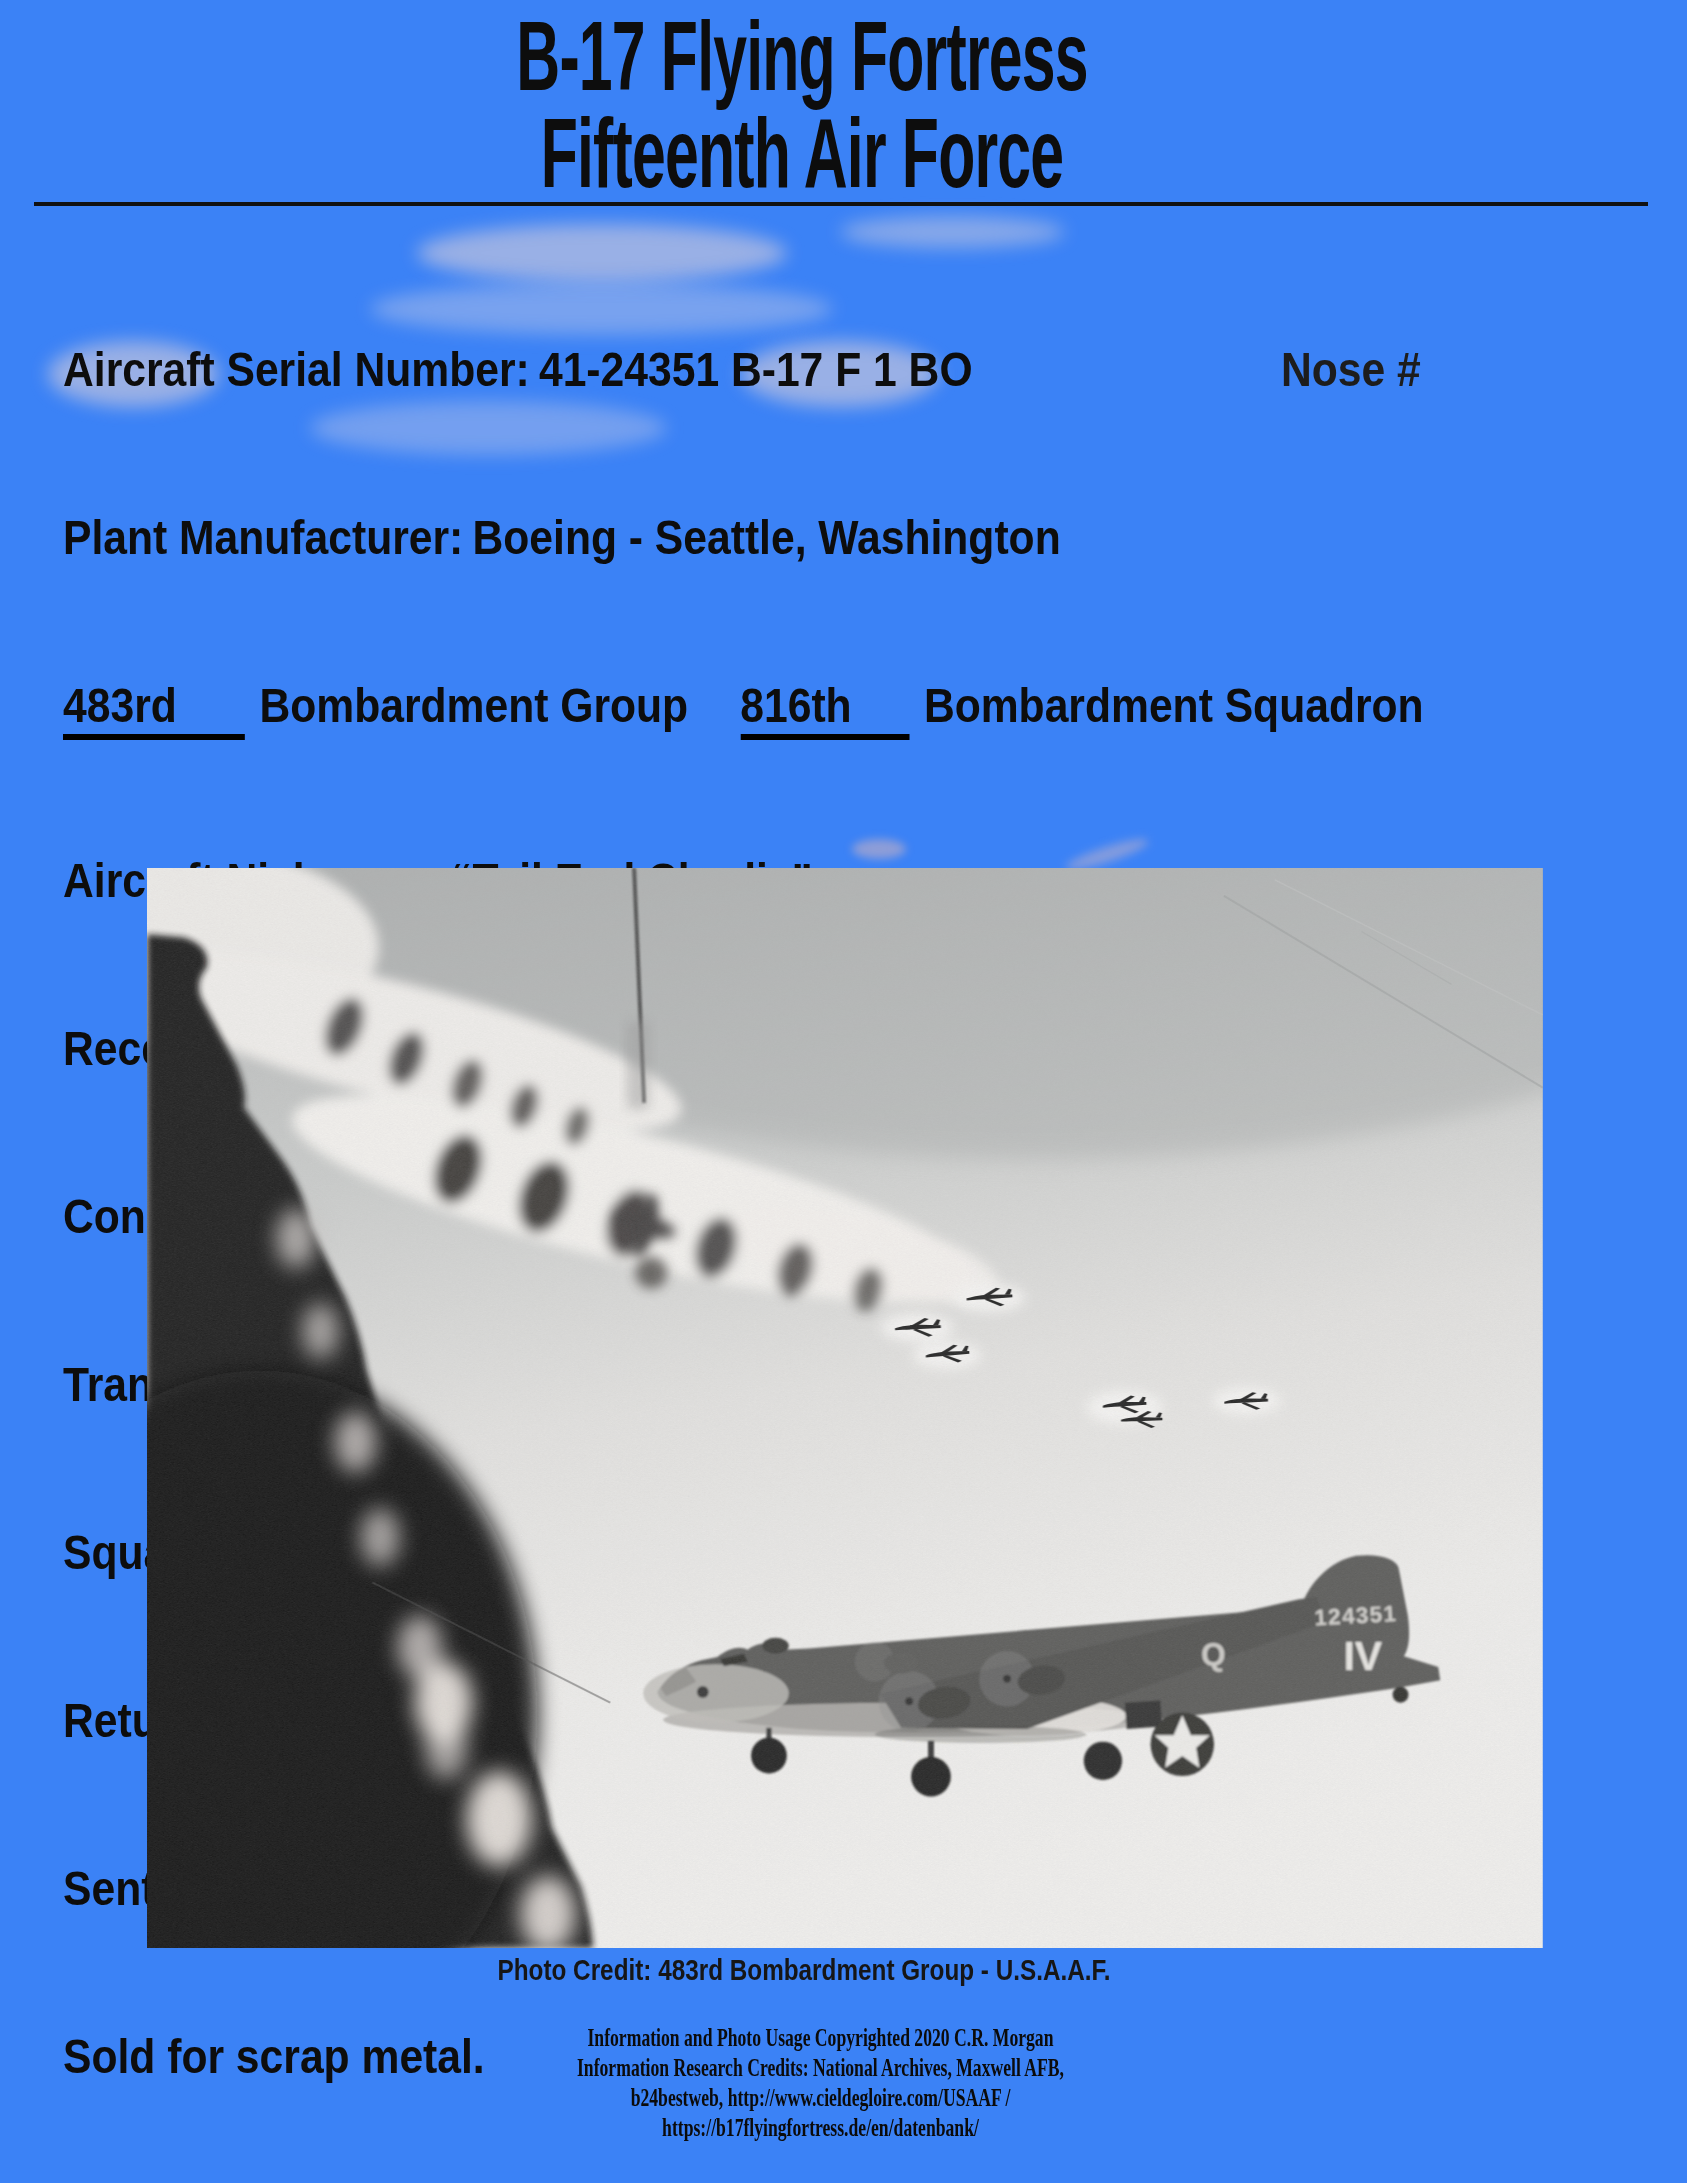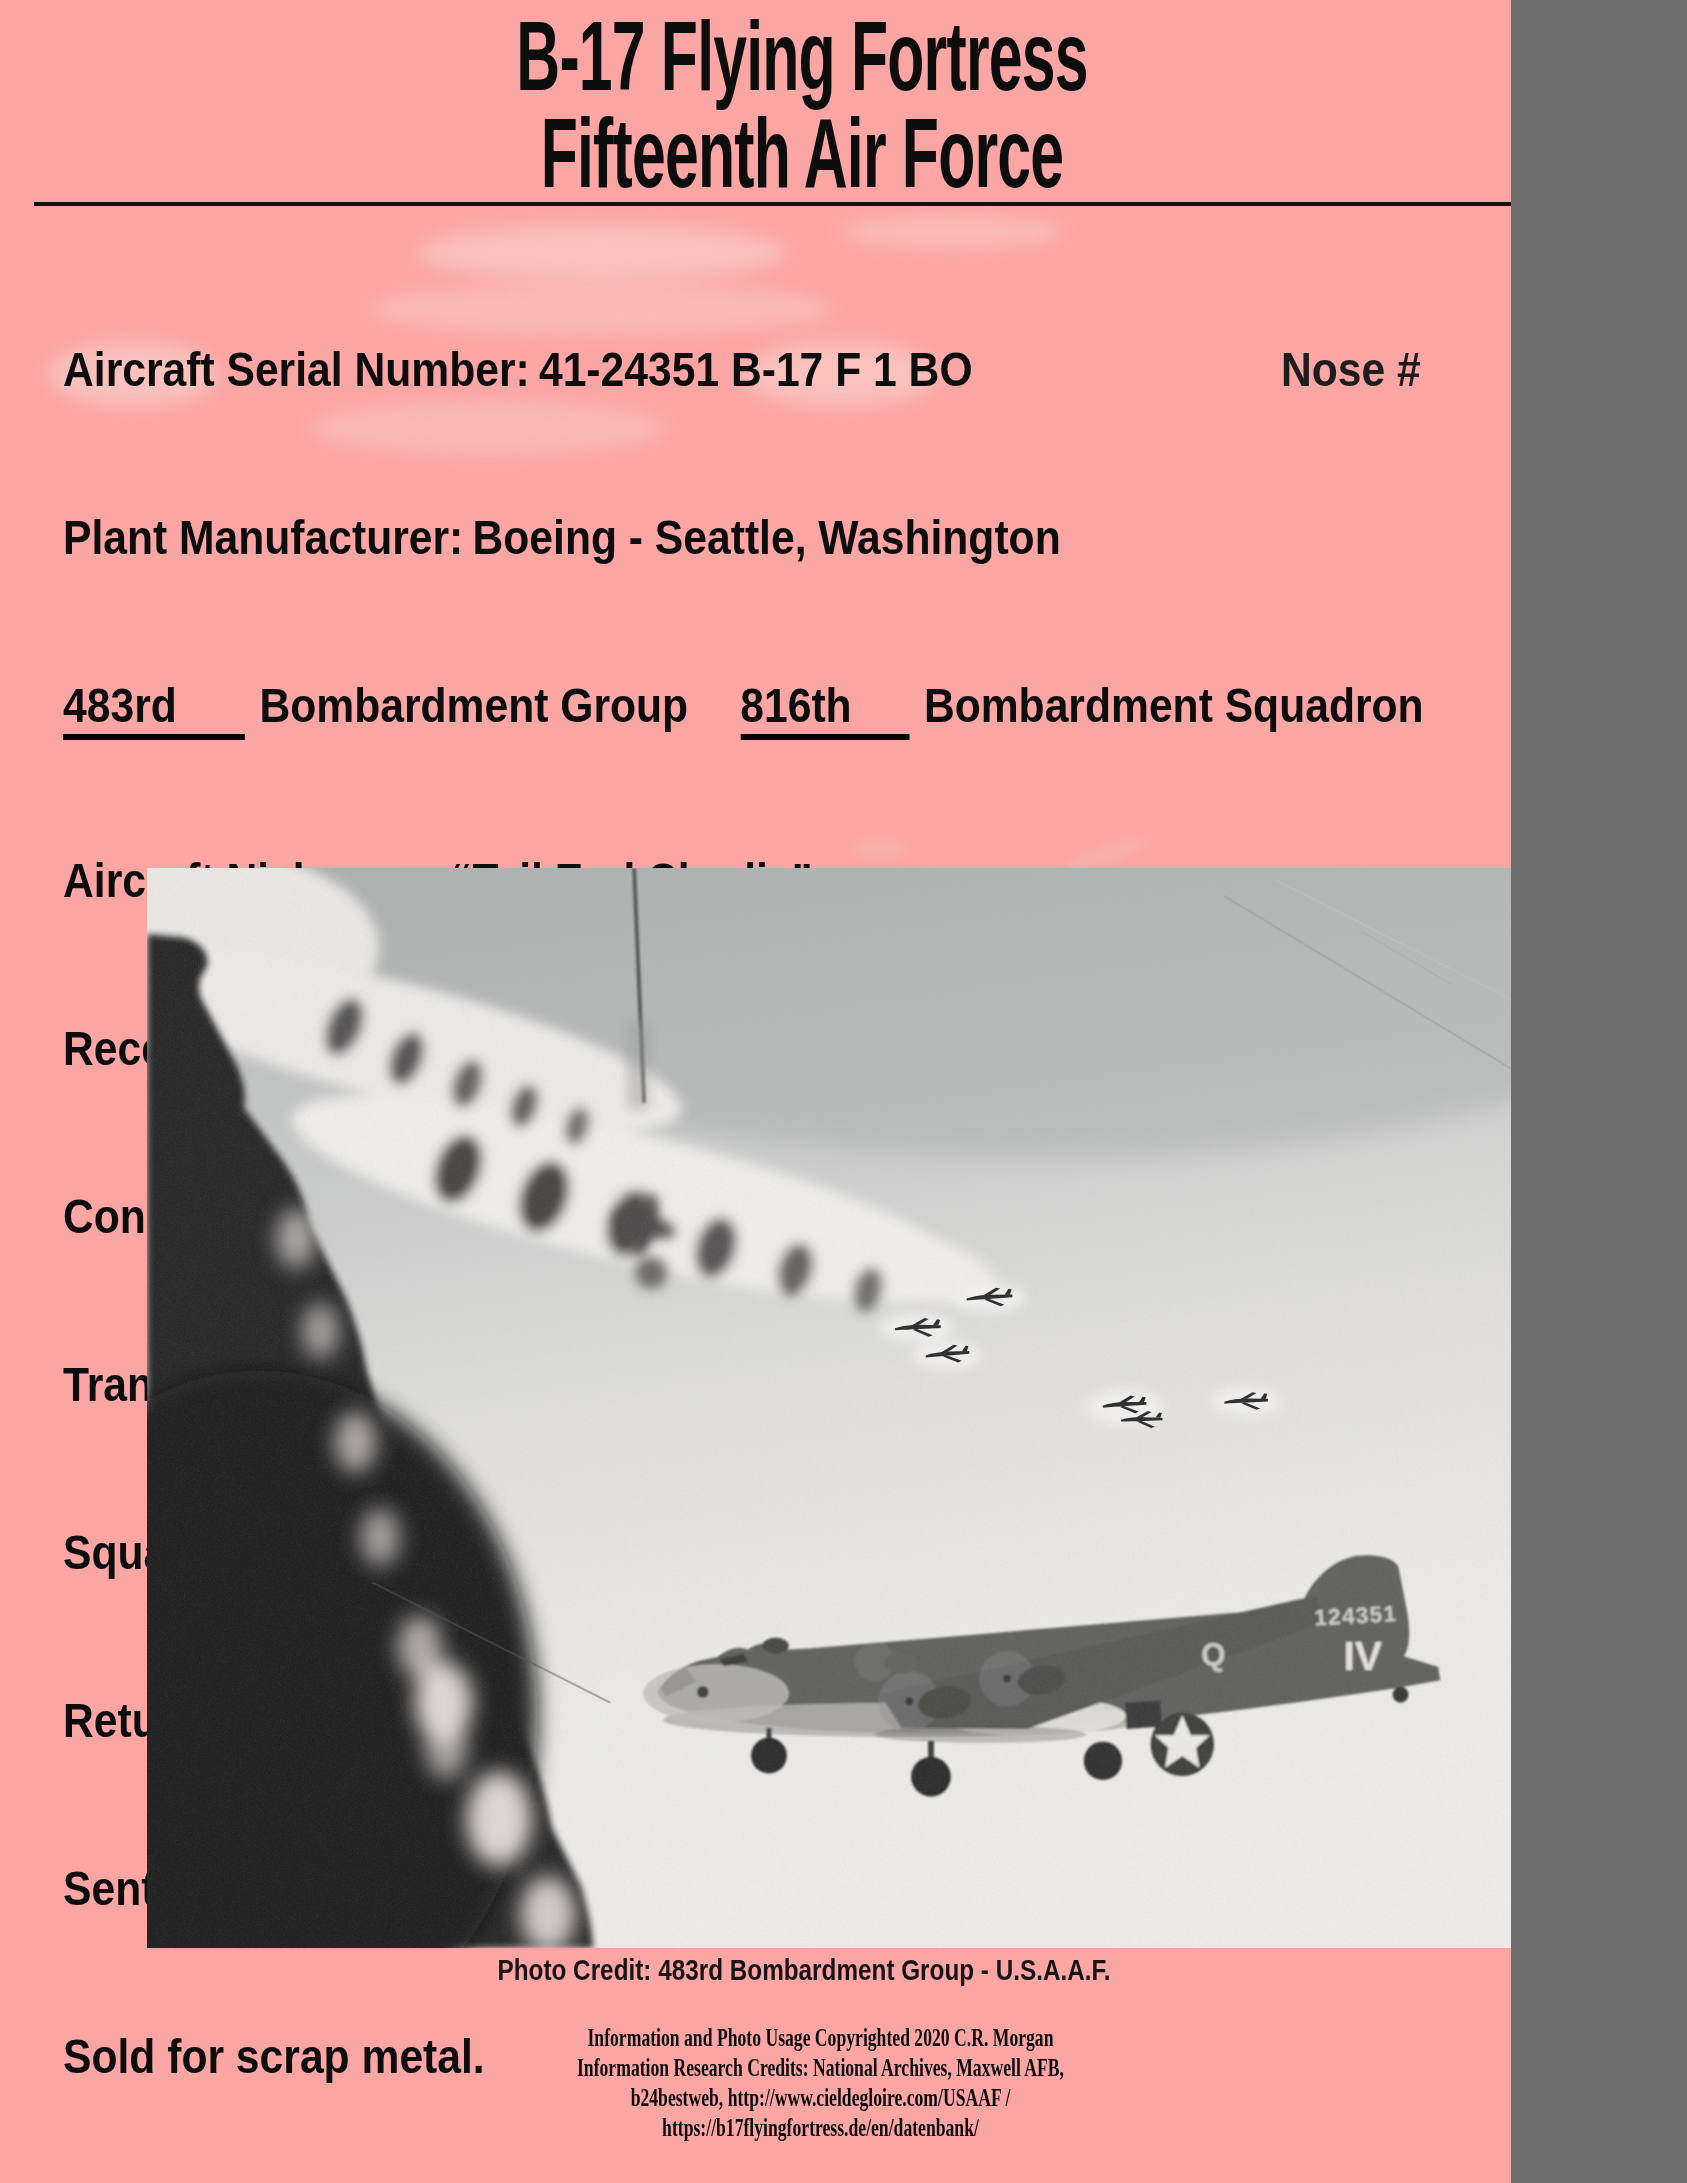--- a/index.html
+++ b/index.html
@@ -1,16 +1,16 @@
 <!DOCTYPE html>
 <html style="font-size:10.6px"><head>
 <meta charset="utf-8">
 <style>
   html,body{margin:0;padding:0;background:#6e6e6e;}
-  .page{position:relative;width:1511px;height:2183px;background:#fca5a5;overflow:hidden;
+  .page{position:relative;width:1687px;height:2183px;background:#3b82f6;overflow:hidden;
         color:#0d0d0d;font-family:"Liberation Sans",sans-serif;}
   
   .title-block{position:absolute;left:0;top:8px;width:1604px;text-align:center;
         font-weight:700;font-size:98px;line-height:97px;letter-spacing:-1.3px;
         transform:scaleX(.62);transform-origin:50% 0;}
   .title-rule{position:absolute;left:34px;top:202px;width:1614px;height:4px;background:#111;}
   
   .info{position:absolute;left:63px;top:229px;font-weight:700;font-size:49px;line-height:56px;
         white-space:pre;}
   .iline{position:relative;transform:scaleX(.87);transform-origin:0 50%;}

